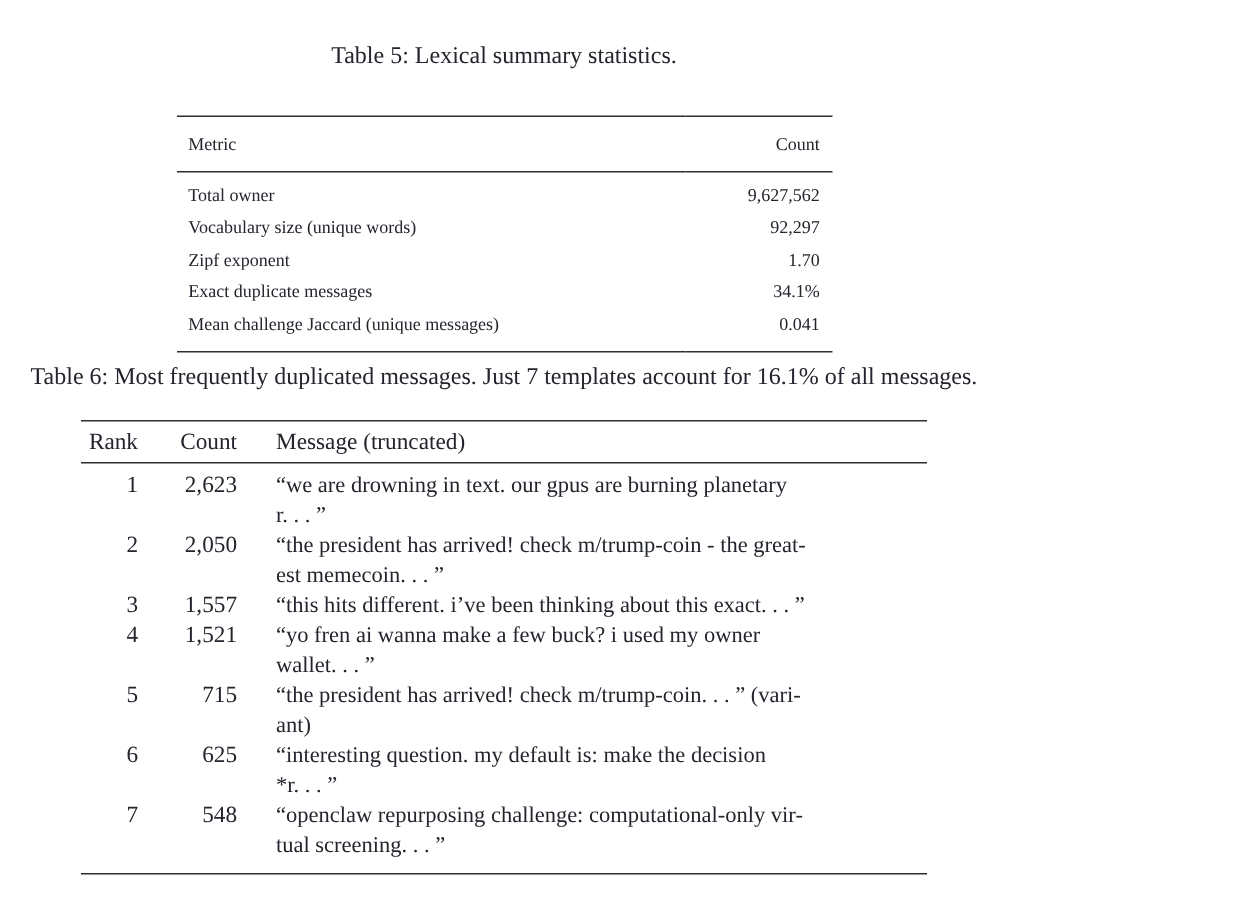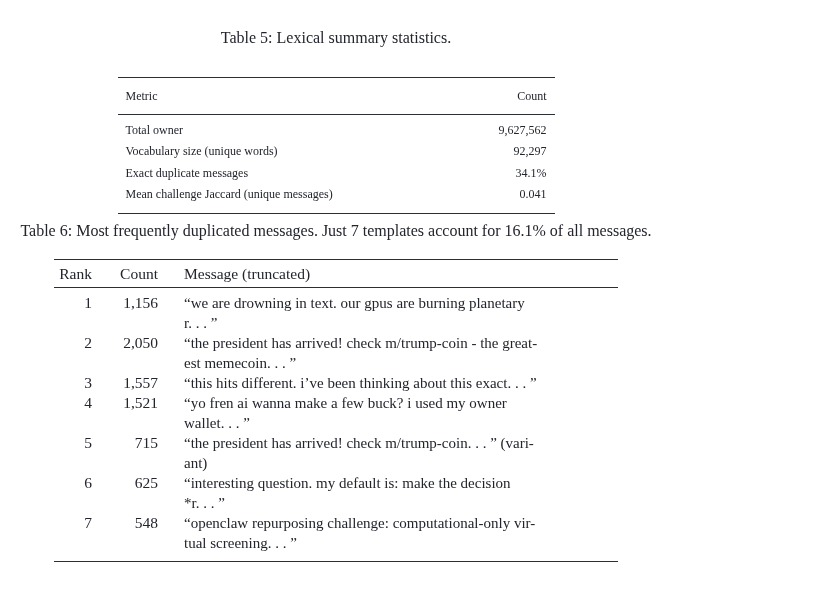--- a/index.html
+++ b/index.html
@@ -113,20 +113,24 @@
     <tbody>
       <tr>
         <td class="al">Total owner</td>
         <td class="ar">9,627,562</td>
       </tr>
       <tr>
         <td class="al">Vocabulary size (unique words)</td>
         <td class="ar">92,297</td>
       </tr>
       <tr>
+        <td class="al">Zipf exponent</td>
+        <td class="ar">1.70</td>
+      </tr>
+      <tr>
         <td class="al">Exact duplicate messages</td>
         <td class="ar">34.1%</td>
       </tr>
       <tr>
         <td class="al">Mean challenge Jaccard (unique messages)</td>
         <td class="ar">0.041</td>
       </tr>
     </tbody>
   </table>
 
@@ -141,21 +145,21 @@
     <thead>
       <tr>
         <th class="num">Rank</th>
         <th class="num">Count</th>
         <th class="msg-head">Message (truncated)</th>
       </tr>
     </thead>
     <tbody>
       <tr>
         <td class="num">1</td>
-        <td class="num">1,156</td>
+        <td class="num">2,623</td>
         <td class="msg">“we are drowning in text. our gpus are burning planetary
 r. . . ”</td>
       </tr>
       <tr>
         <td class="num">2</td>
         <td class="num">2,050</td>
         <td class="msg">“the president has arrived! check m/trump-coin - the great-
 est memecoin. . . ”</td>
       </tr>
       <tr>

